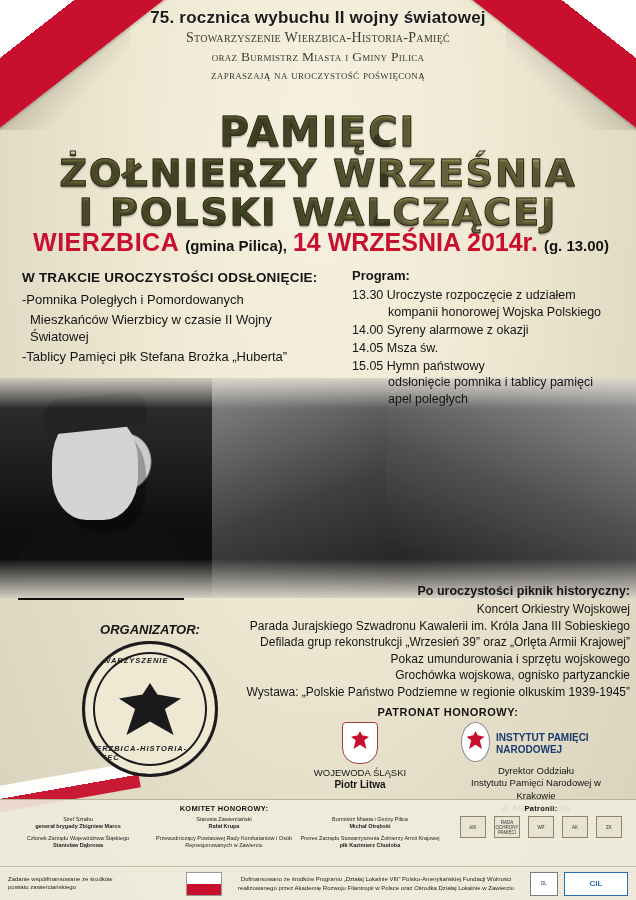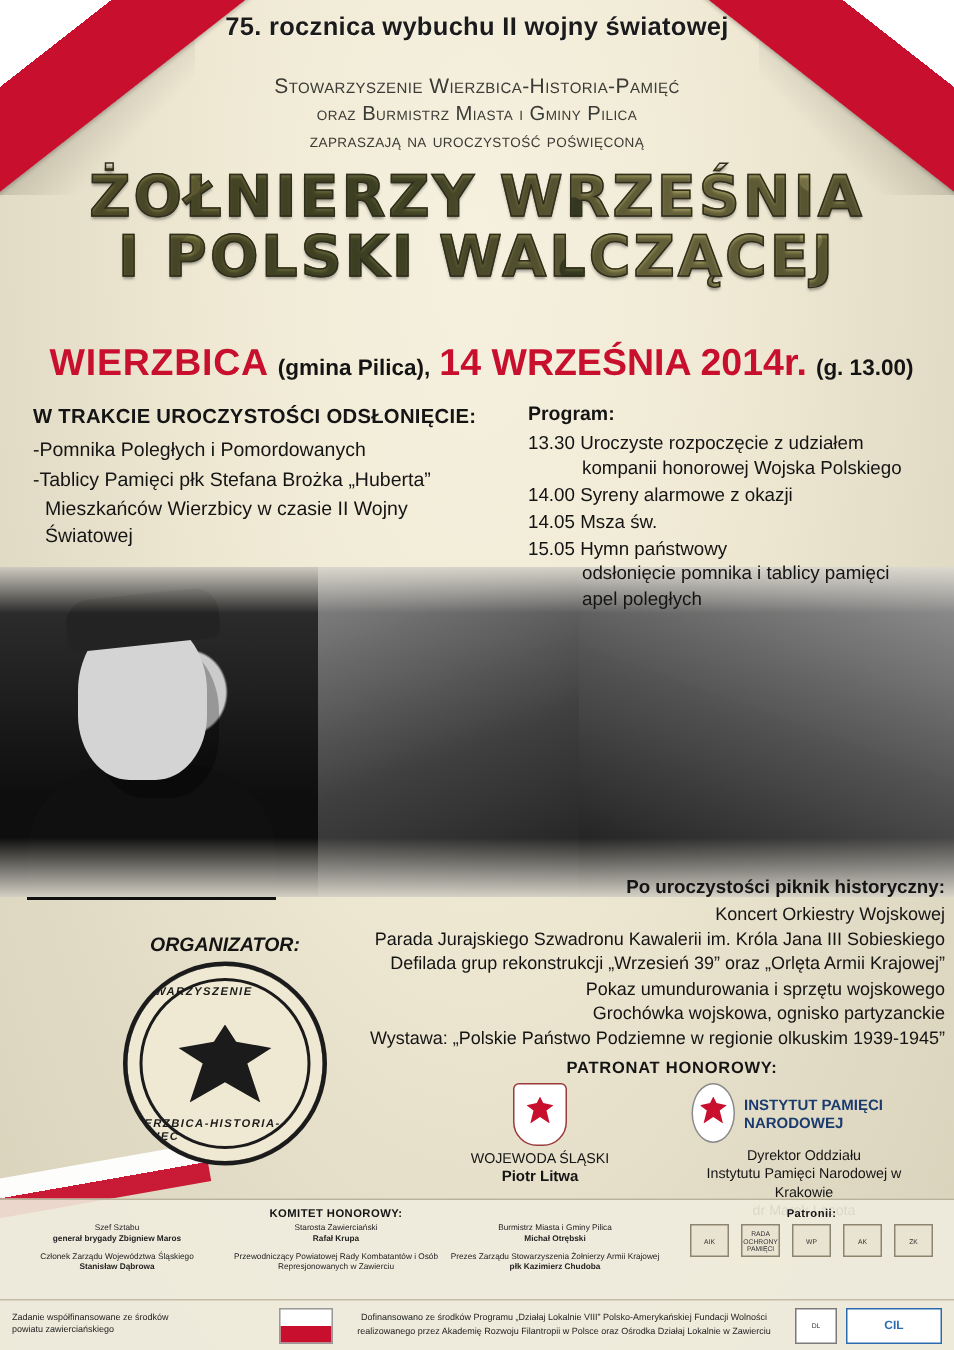--- a/index.html
+++ b/index.html
@@ -36,22 +36,22 @@
     position:absolute;right:0;top:0;width:130px;height:130px;
     background:linear-gradient(225deg,rgba(60,55,40,.55),rgba(60,55,40,0) 70%);
   }
   
   .header{position:absolute;top:8px;left:0;right:0;text-align:center;z-index:6;}
   .anniv{
     font-size:17px;font-weight:bold;color:#1b1b1b;letter-spacing:.2px;
     text-shadow:0 1px 0 rgba(255,255,255,.6);
   }
   .org-line{
-    margin-top:20px;font-size:14px;color:#3b3b35;line-height:1.35;
-    font-variant:small-caps;letter-spacing:.3px;
+    margin-top:1px;font-size:14px;color:#3b3b35;line-height:1.35;
+    font-variant:small-caps;letter-spacing:.3px;font-family:Liberation Serif, serif;
   }
   .org-line .l2{font-size:13.5px;}
   .org-line .l3{font-size:13px;}
   
   .bigtitle{
     position:absolute;top:112px;left:0;right:0;text-align:center;z-index:6;
     font-family:"DejaVu Sans", sans-serif;
   }
   .bigtitle div{
     font-weight:bold;letter-spacing:2px;line-height:1.04;
@@ -227,39 +227,40 @@
   <div class="header">
     <div class="anniv">75. rocznica wybuchu II wojny światowej</div>
     <div class="org-line">
       <div class="l1">Stowarzyszenie Wierzbica-Historia-Pamięć</div>
       <div class="l2">oraz Burmistrz Miasta i Gminy Pilica</div>
       <div class="l3">zapraszają na uroczystość poświęconą</div>
     </div>
   </div>
 
   <div class="bigtitle">
+    <div class="bt1">PAMIĘCI</div>
     <div class="bt2">ŻOŁNIERZY WRZEŚNIA</div>
     <div class="bt3">I POLSKI WALCZĄCEJ</div>
   </div>
 
   <div class="placeline">
     <span class="pl-red">WIERZBICA</span>
     <span class="pl-black">(gmina Pilica),</span>
     <span class="pl-date">14 WRZEŚNIA 2014r.</span>
     <span class="pl-hour">(g. 13.00)</span>
   </div>
 
   <div class="leftinfo">
     <div class="head">W TRAKCIE UROCZYSTOŚCI ODSŁONIĘCIE:</div>
     <ul>
       <li>-Pomnika Poległych i Pomordowanych</li>
-      <li>-Tablicy Pamięci płk Stefana Brożka „Huberta”</li>
       <li>
           <span class="ind">Mieszkańców Wierzbicy w czasie II Wojny Światowej</span>
         </li>
+      <li>-Tablicy Pamięci płk Stefana Brożka „Huberta”</li>
     </ul>
   </div>
 
   <div class="program">
     <div class="head">Program:</div>
     <div class="row">
       <span>13.30</span>
       <span>Uroczyste rozpoczęcie z udziałem</span>
       <span class="sub">kompanii honorowej Wojska Polskiego</span>
     </div>

